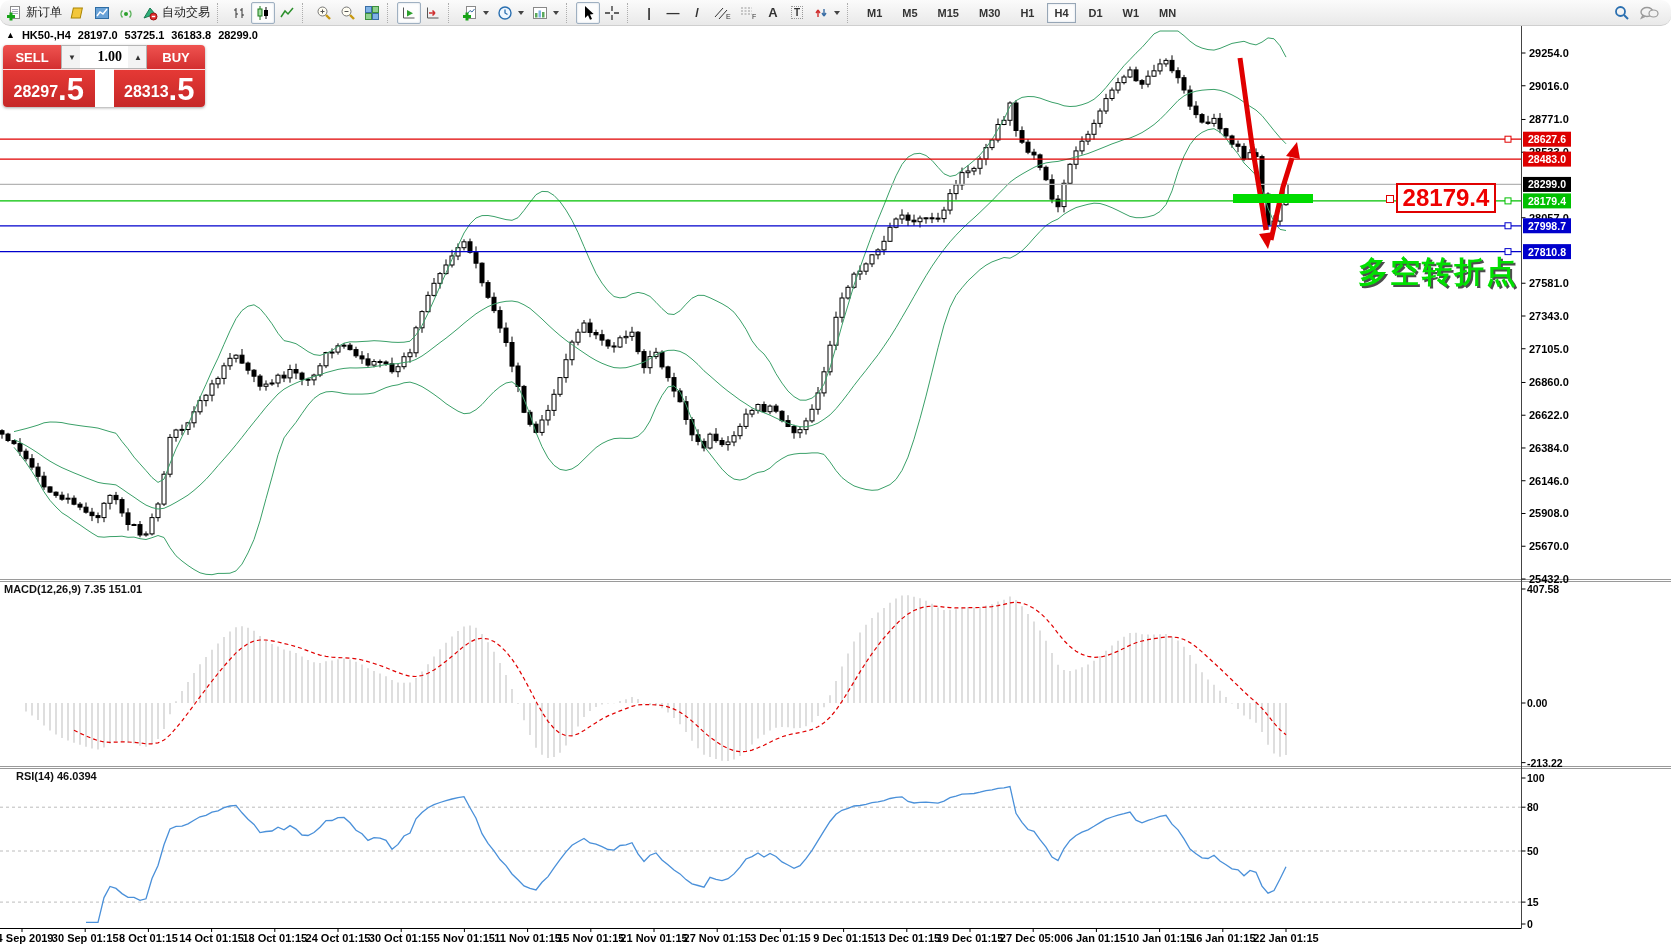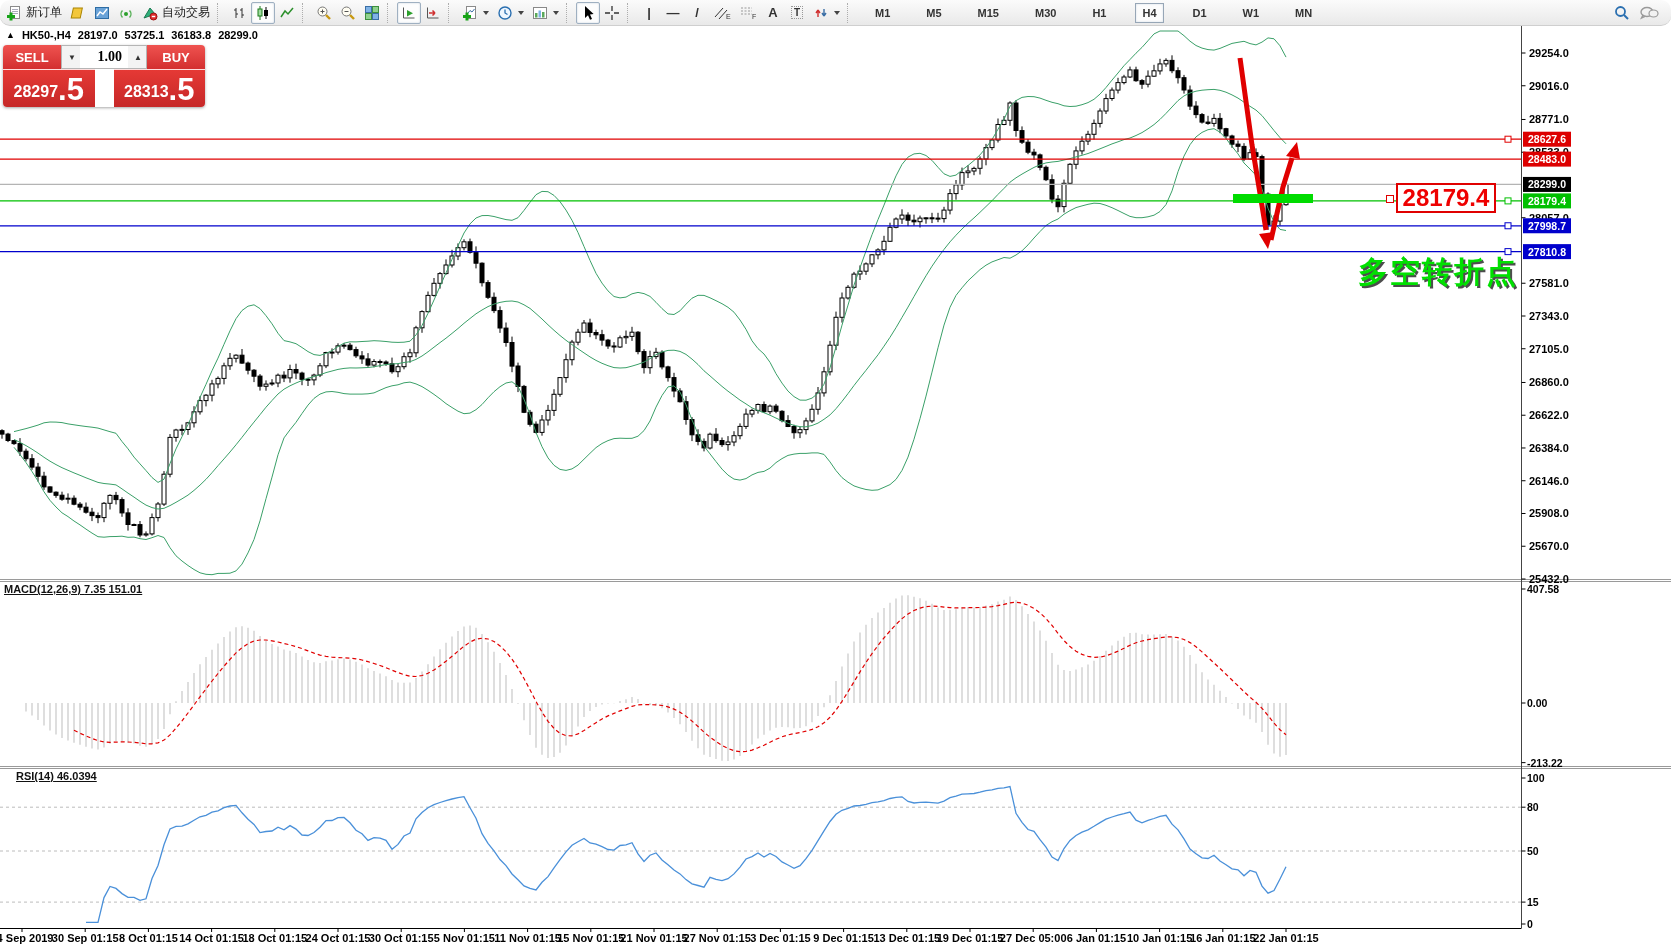--- a/index.html
+++ b/index.html
@@ -10,21 +10,21 @@
     background:linear-gradient(#fbfbfb,#e9e9e9);border-bottom:1px solid #cfcfcf;
     display:flex;align-items:center;padding:0 2px;box-sizing:border-box;z-index:10;border-radius:10px;}
   .tb-btn{height:22px;min-width:24px;display:flex;align-items:center;justify-content:center;
     gap:3px;border:1px solid transparent;border-radius:2px;padding:0 3px;background:transparent;
     font-family:"Liberation Sans",sans-serif;font-size:12px;color:#222;cursor:default;}
   .tb-btn.pressed{background:#fdfdfd;border:1px solid #9fb0c1;box-shadow:inset 0 0 2px #c7d2de;}
   .tb-sep{width:5px;height:20px;border-left:1px dotted #adadad;margin:0 4px 0 3px;}
   .caret{width:0;height:0;border-left:3px solid transparent;border-right:3px solid transparent;
     border-top:4px solid #444;margin-left:2px;}
   .tf{height:20px;min-width:28px;border:1px solid transparent;background:transparent;
-     font-family:"Liberation Sans",sans-serif;font-size:11px;font-weight:700;color:#333;margin:0 11px;}
+     font-family:"Liberation Sans",sans-serif;font-size:11px;font-weight:700;color:#333;margin:0 3px;}
   .tf.active{background:#fcfcfc;border:1px solid #97a6b6;box-shadow:inset 0 0 2px #cdd7e2;}
   .tb-right{margin-left:auto;display:flex;align-items:center;gap:8px;padding-right:10px;}
   .glyph{font-weight:700;font-size:13px;color:#333;}
   .t-icon{font-size:10px;font-weight:700;color:#333;border:1px dotted #999;padding:0 2px;line-height:11px;}
   
   .chart-header{position:absolute;left:6px;top:29px;font-size:11px;font-weight:700;color:#000;z-index:6;
     display:flex;gap:7px;align-items:center;}
   .chart-header .tri{font-size:9px;}
   
   .trade-panel{position:absolute;left:3px;top:45px;width:202px;z-index:7;
@@ -35,21 +35,21 @@
   .tp-stepper{flex:1;display:flex;background:#fff;border:1px solid #b5b5b5;box-sizing:border-box;}
   .tp-spin{width:18px;background:#f3f3f3;border:none;font-size:8px;color:#333;}
   .tp-vol{flex:1;border:none;text-align:right;font-size:14px;font-weight:700;width:40px;
      font-family:Liberation Serif, serif;padding-right:6px;outline:none;}
   .tp-row2{display:flex;height:38px;background:#fff;gap:19px;}
   .tp-price{flex:1;background:linear-gradient(#e53935,#c62828);color:#fff;display:flex;
      align-items:flex-end;justify-content:center;padding-bottom:2px;border-top:1px solid #ffdddd;}
   .tp-price .big-int{font-size:16px;font-weight:700;line-height:26px;}
   .tp-price .big-frac{font-size:31px;font-weight:700;line-height:31px;}
   
-  .pane-label{position:absolute;font-size:11px;font-weight:600;color:#111;z-index:5;text-decoration:underline;}
+  .pane-label{position:absolute;font-size:11px;font-weight:600;color:#111;z-index:5;}
   .callout{position:absolute;left:1396px;top:183px;width:96px;height:26px;z-index:9;
     border:2px solid #e00000;background:#fff;color:#ee0000;font-size:24px;font-weight:700;
     display:flex;align-items:center;justify-content:center;}
   .callout-anchor{position:absolute;left:1386px;top:195px;width:6px;height:6px;z-index:9;
     border:1px solid #e00000;background:#fff;}
   .cn-note{position:absolute;left:1358px;top:252px;z-index:9;font-size:30px;font-weight:700;
     color:#00e000;text-shadow:2px 2px 0 #4d4d4d;letter-spacing:2px;white-space:nowrap;}
   .support-bar{position:absolute;left:1233px;top:194px;width:80px;height:9px;background:#00dc00;z-index:8;}
   svg text{font-family:"Liberation Sans",sans-serif;}
 </style>

